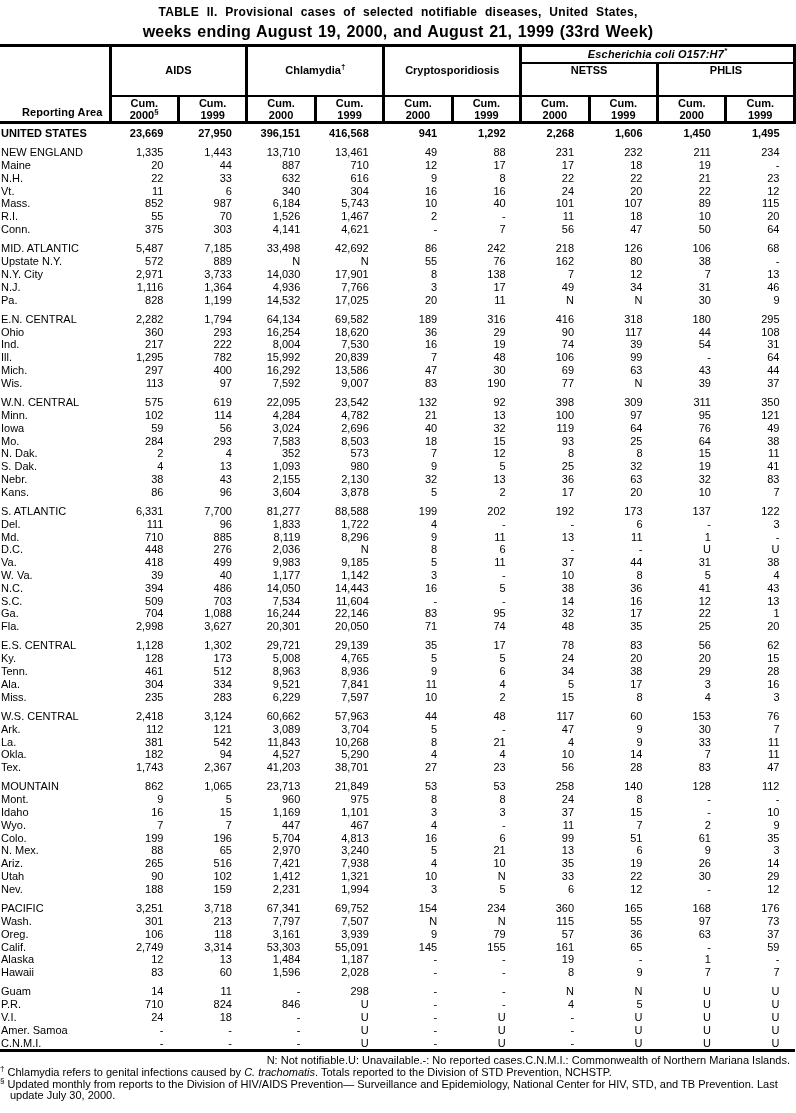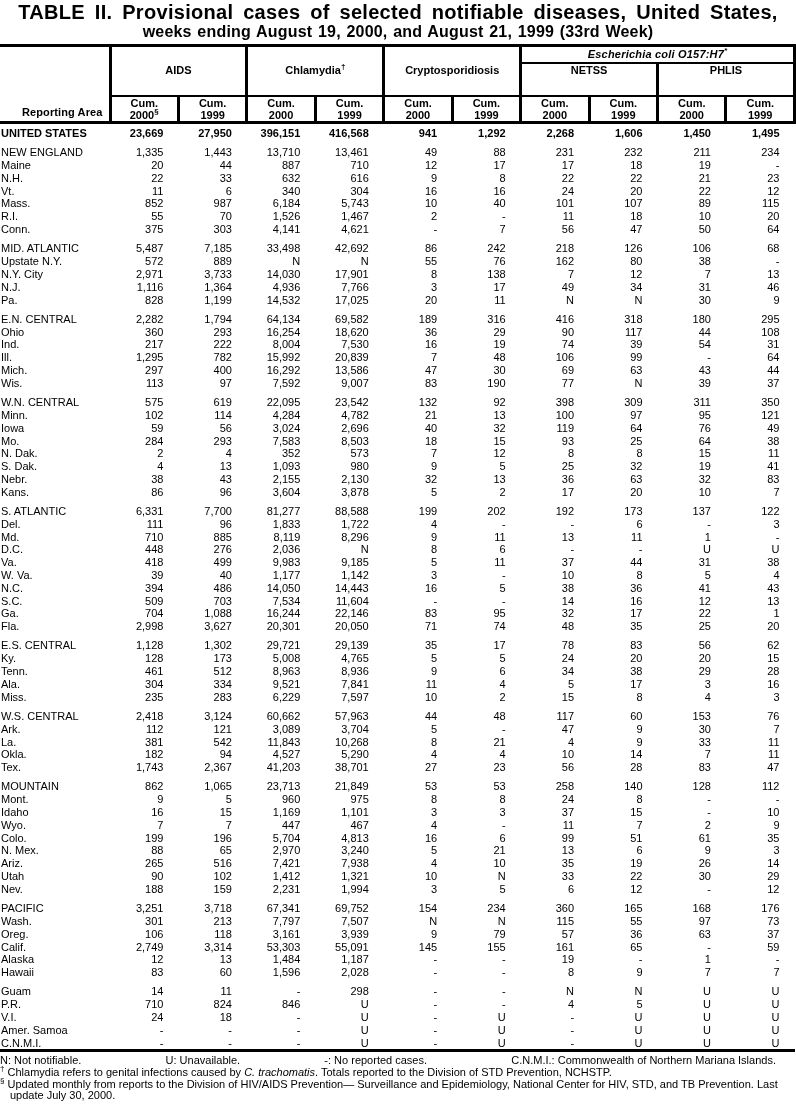--- a/index.html
+++ b/index.html
@@ -3,21 +3,21 @@
 <meta charset="utf-8">
 <style>
   * { margin: 0; padding: 0; box-sizing: border-box; }
   html, body { background: #fff; }
   body {
     width: 796px; height: 1113px; overflow: hidden;
     color: #000;
     font-family: "Liberation Sans", sans-serif;
   }
   .title { text-align: center; font-weight: bold; padding-top: 2px; }
-  .title .l1 { font-size: 20px; line-height: 20px; word-spacing: 4px; letter-spacing: 0.3px; }
+  .title .l1 { font-size: 12px; line-height: 20px; word-spacing: 4px; letter-spacing: 0.3px; }
   .title .l2 { font-size: 16px; line-height: 19px; word-spacing: 1px; letter-spacing: 0.2px; }
 
   table { width: 796px; border-collapse: collapse; table-layout: fixed; margin-top: 3px; border-top: 3px solid #000; }
   col.c-area { width: 110px; }
 
   th { font-weight: bold; font-size: 11px; padding: 0; text-align: center; }
   .th-area {
     text-align: left; vertical-align: bottom;
     border-right: 3px solid #000; border-bottom: 3px solid #000;
     padding: 0 0 3px 22px; letter-spacing: 0.1px;
@@ -38,21 +38,21 @@
   .sup { font-size: 8px; vertical-align: super; line-height: 0; }
 
   tbody { border-bottom: 3px solid #000; }
   tbody td { font-size: 11px; line-height: 12.8px; padding: 0; white-space: nowrap; }
   tbody tr:first-child td { padding-top: 3px; font-weight: bold; }
   td.area { text-align: left; padding-left: 1px; }
   td.val { text-align: right; padding-right: 15px; }
   tr.spacer td { height: 6.5px; line-height: 6.5px; padding: 0; }
 
   .footnotes { font-size: 11px; line-height: 11.6px; margin-top: 3px; letter-spacing: 0px; }
-  .legend { display: flex; justify-content: space-between; padding-right: 20px; }
+  .legend { display: flex; justify-content: flex-end; padding-right: 6px; }
   .note { padding-left: 10px; text-indent: -10px; }
   .ital { font-style: italic; }
 </style>
 </head>
 <body>
 
 <div class="title">
   <div class="l1">TABLE II. Provisional cases of selected notifiable diseases, United States,</div>
   <div class="l2">weeks ending August 19, 2000, and August 21, 1999 (33rd Week)</div>
 </div>

